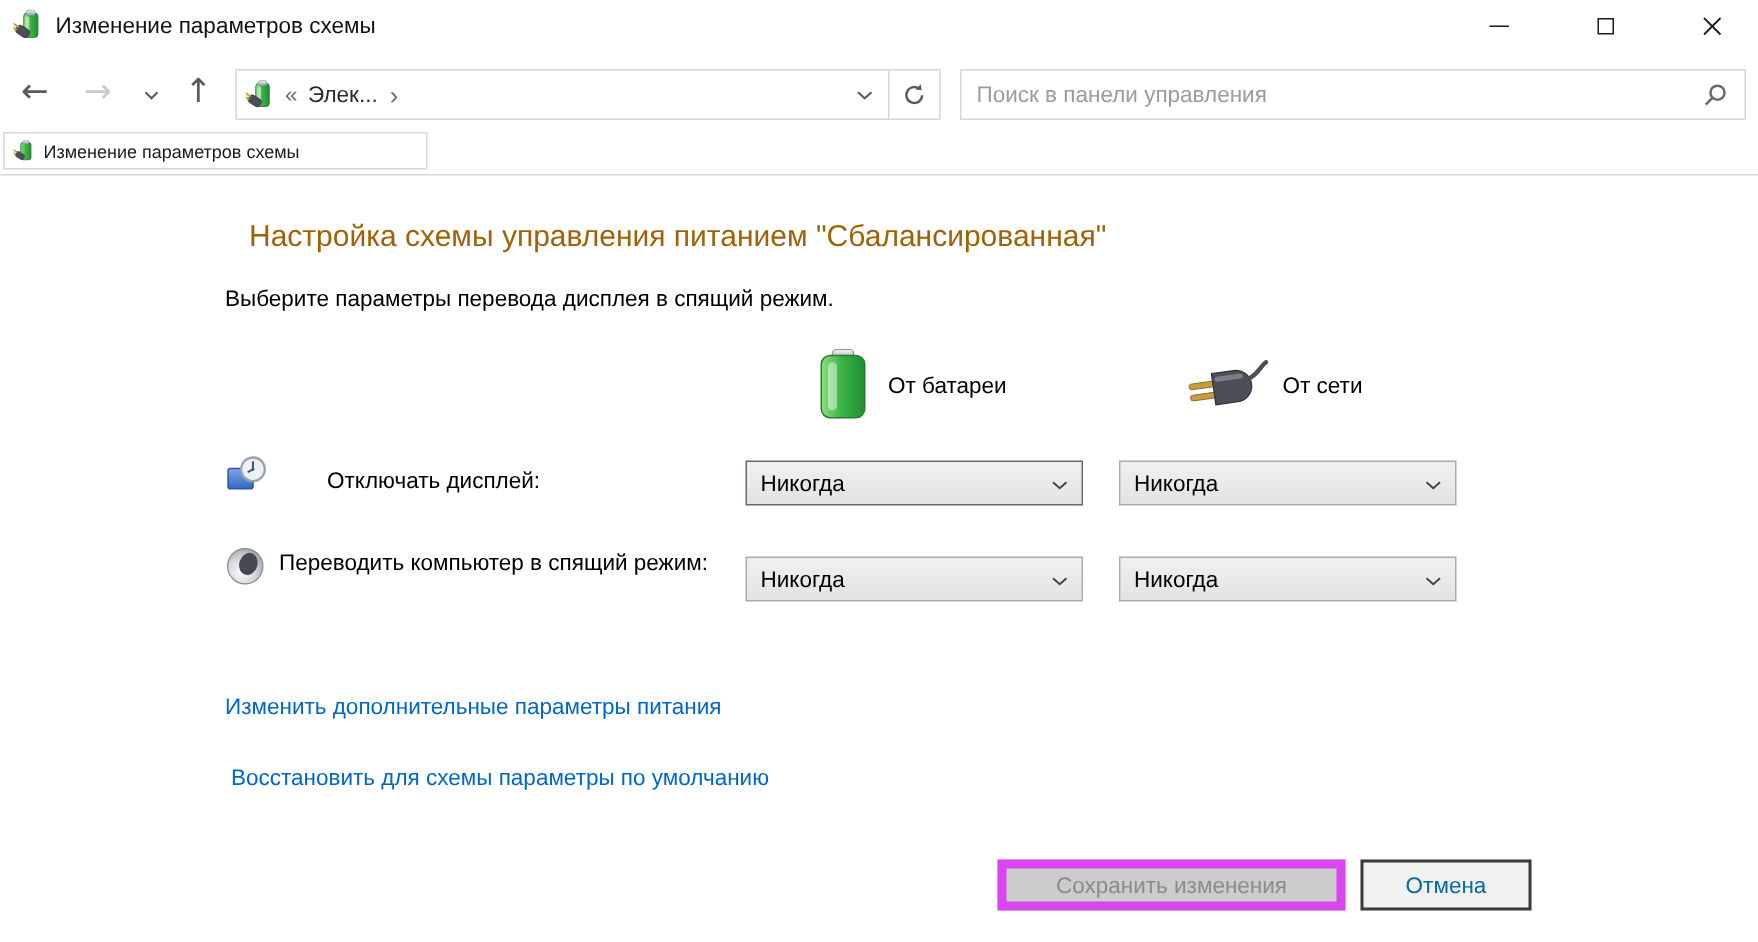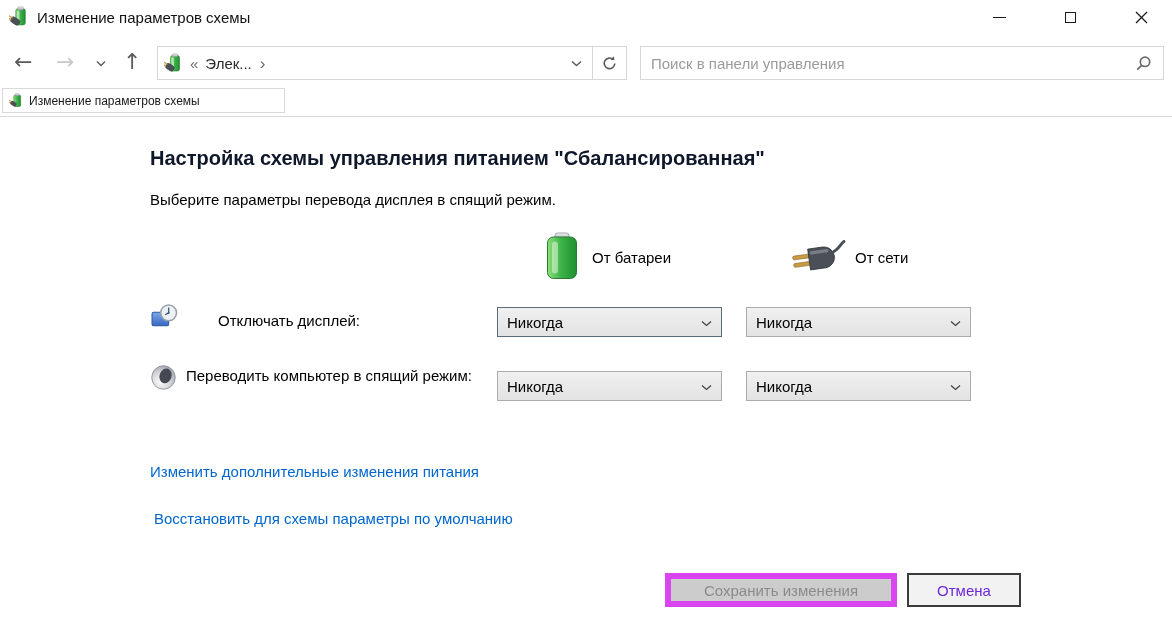--- a/index.html
+++ b/index.html
@@ -42,21 +42,21 @@
   .searchbox input::placeholder { color:#9b9b9b; opacity:1; }
   .search-icon { margin-right:11px; }
 
   
   .tab { left:2px; top:88px; width:283px; height:25px; border:1px solid #d9d9d9; background:#fff;
     display:flex; align-items:center; padding-left:6px; }
   .tab-label { font-size:12px; color:#1a1a1a; margin-left:5px; }
   .tab-line { left:0; top:116px; width:1172px; height:1px; background:#d9d9d9; }
 
   
-  .page-heading { left:150px; top:147px; font-size:20px; color:#0f172a; font-weight:700; }
+  .page-heading { left:166px; top:147px; font-size:20px; color:#a16207; font-weight:400; }
   .page-subtitle { left:150px; top:191px; font-size:15px; }
 
   .col-battery-icon { left:545px; top:232px; }
   .col-battery-label { left:592px; top:249px; font-size:15px; }
   .col-plug-icon { left:792px; top:240px; }
   .col-plug-label { left:855px; top:249px; font-size:15px; }
 
   .row-icon-1 { left:151px; top:303px; }
   .row-label-1 { left:186px; top:312px; font-size:15px;margin-left:32px; }
   .row-icon-2 { left:150px; top:364px; }
@@ -72,21 +72,21 @@
   .combo-2a { left:497px; top:371px; }
   .combo-2b { left:746px; top:371px; }
 
   .link { font-size:15px; color:#0066cc; text-decoration:none; cursor:pointer; }
   .link-1 { left:150px; top:463px; }
   .link-2 { left:154px; top:510px; }
 
   .btn { position:absolute; height:34px; font-size:15px; display:flex; align-items:center;
     justify-content:center; font-family:inherit; }
   .btn-save { left:665px; top:573px; width:232px; background:#cccccc; border:6px solid #d946ef; color:#8b8b8b; }
-  .btn-cancel { left:907px; top:573px; width:114px; background:#f2f2f2; border:2px solid #3b3b3b; color:#6d28d9; cursor:pointer; }
+  .btn-cancel { left:907px; top:573px; width:114px; background:#f2f2f2; border:2px solid #3b3b3b; color:#0369a1; cursor:pointer; }
 </style>
 </head>
 <body>
 
 <svg width="0" height="0" style="position:absolute" aria-hidden="true">
   <defs>
     <linearGradient id="batg" x1="0" y1="0" x2="1" y2="0">
       <stop offset="0" stop-color="#8ee07c"></stop>
         <stop offset="0.45" stop-color="#3db549"></stop>
         <stop offset="1" stop-color="#1f8f2f"></stop>
@@ -267,17 +267,17 @@
 </div>
 <div class="abs combo combo-2b">
   <span>Никогда</span>
   <span class="chev">
     <svg width="11" height="7" viewBox="0 0 11 7">
         <polyline points="1,1.5 5.5,5.5 10,1.5" fill="none" stroke="#444" stroke-width="1.3"></polyline>
       </svg>
   </span>
 </div>
 
-<a class="abs link link-1">Изменить дополнительные изменения питания</a>
+<a class="abs link link-1">Изменить дополнительные параметры питания</a>
 <a class="abs link link-2">Восстановить для схемы параметры по умолчанию</a>
 
 <button class="btn btn-save" disabled="">Сохранить изменения</button>
 <button class="btn btn-cancel">Отмена</button>
 
 </body></html>

